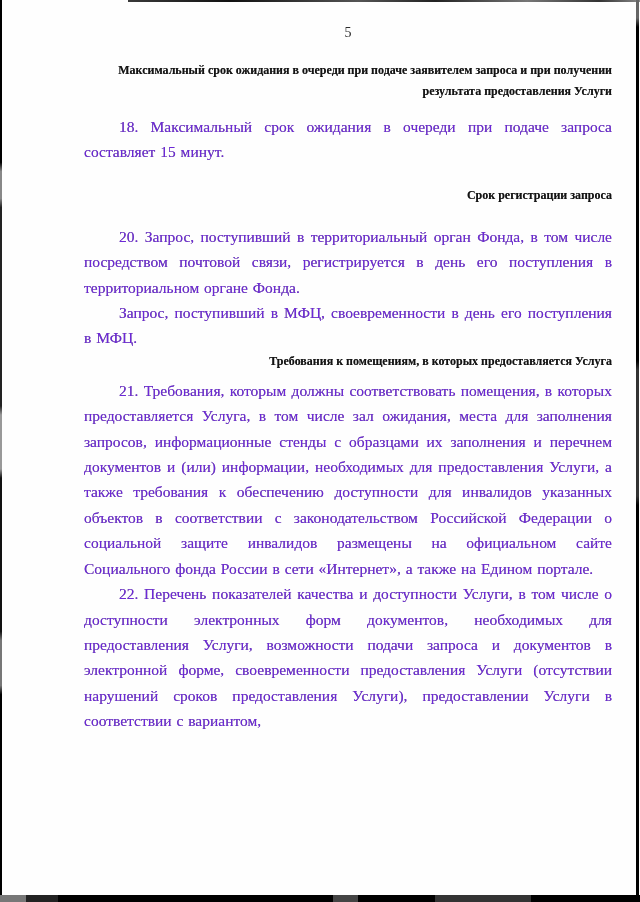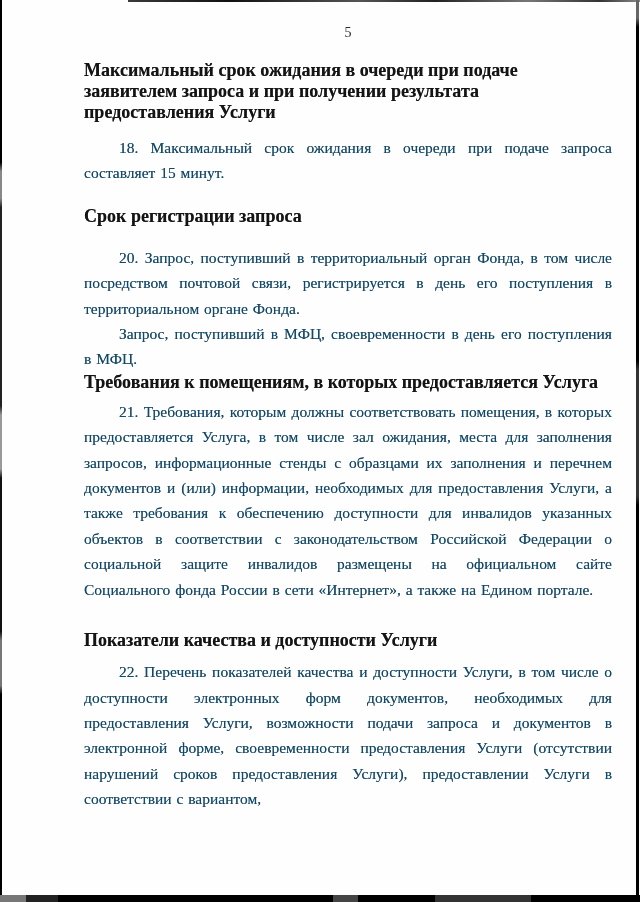--- a/index.html
+++ b/index.html
@@ -21,36 +21,36 @@
     width: 528px;
   }
   .page-number {
     text-align: center;
     font-size: 14px;
     line-height: 18px;
     color: #2a2a2a;
     margin: 0 0 18px 0;
   }
   .section-heading {
-    font-size: 18px;
+    font-size: 12px;
     font-weight: 700;
-    text-align: left;
+    text-align: right;
     line-height: 21px;
     margin: 0 0 12px 0;
     color: #141414;
     text-shadow: 0 0 0.4px rgba(20,20,20,0.6);
   }
   .para {
     font-size: 15.5px;
     line-height: 25.4px;
     text-align: justify;
     text-indent: 35px;
     word-spacing: 1px;
     margin: 0;
-    color: #0c4a6e;
+    color: #6d28d9;
     text-shadow: 0 0 0.35px rgba(30,30,30,0.55);
   }
   .sec-2 .section-heading { margin-top: 20px; margin-bottom: 18px; }
   .sec-3 .section-heading { margin-bottom: 6px; }
   .sec-4 .section-heading { margin-top: 28px; margin-bottom: 8px; }
 
   
   .edge-top {
     position: absolute; left: 128px; top: 0;
     width: 512px; height: 2px;
@@ -96,18 +96,17 @@
       <p class="para">20. Запрос, поступивший в территориальный орган Фонда, в том числе посредством почтовой связи, регистрируется в день его поступления в территориальном органе Фонда.</p>
       <p class="para">Запрос, поступивший в МФЦ, своевременности в день его поступления в МФЦ.</p>
     </div>
 
     <div class="sec sec-3">
       <h2 class="section-heading">Требования к помещениям, в которых предоставляется Услуга</h2>
       <p class="para">21. Требования, которым должны соответствовать помещения, в которых предоставляется Услуга, в том числе зал ожидания, места для заполнения запросов, информационные стенды с образцами их заполнения и перечнем документов и (или) информации, необходимых для предоставления Услуги, а также требования к обеспечению доступности для инвалидов указанных объектов в соответствии с законодательством Российской Федерации о социальной защите инвалидов размещены на официальном сайте Социального фонда России в сети «Интернет», а также на Едином портале.</p>
     </div>
 
     <div class="sec sec-4">
-      <h2 class="section-heading">Показатели качества и доступности Услуги</h2>
       <p class="para">22. Перечень показателей качества и доступности Услуги, в том числе о доступности электронных форм документов, необходимых для предоставления Услуги, возможности подачи запроса и документов в электронной форме, своевременности предоставления Услуги (отсутствии нарушений сроков предоставления Услуги), предоставлении Услуги в соответствии с вариантом,</p>
     </div>
 
   </div>
 </div>
 
 </body></html>

